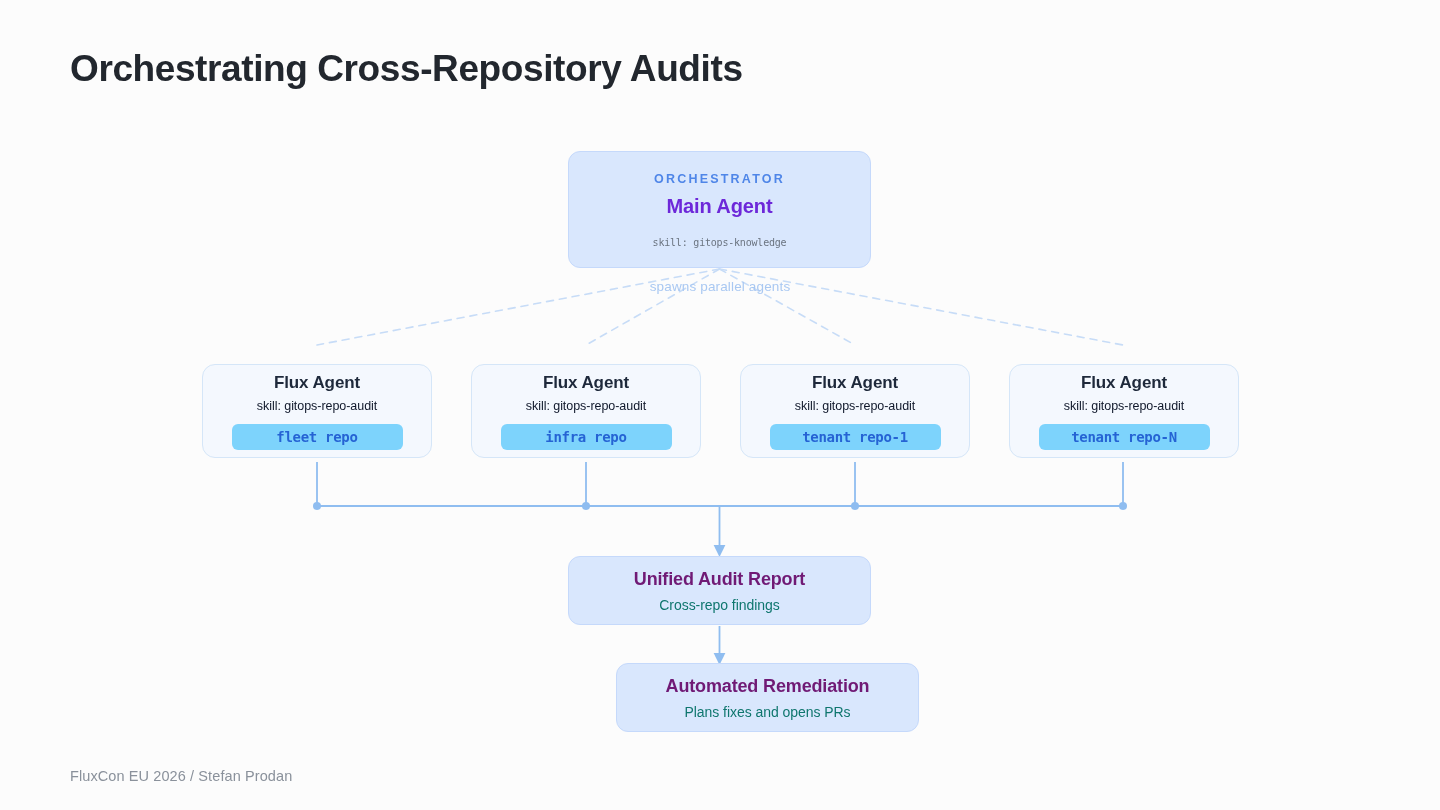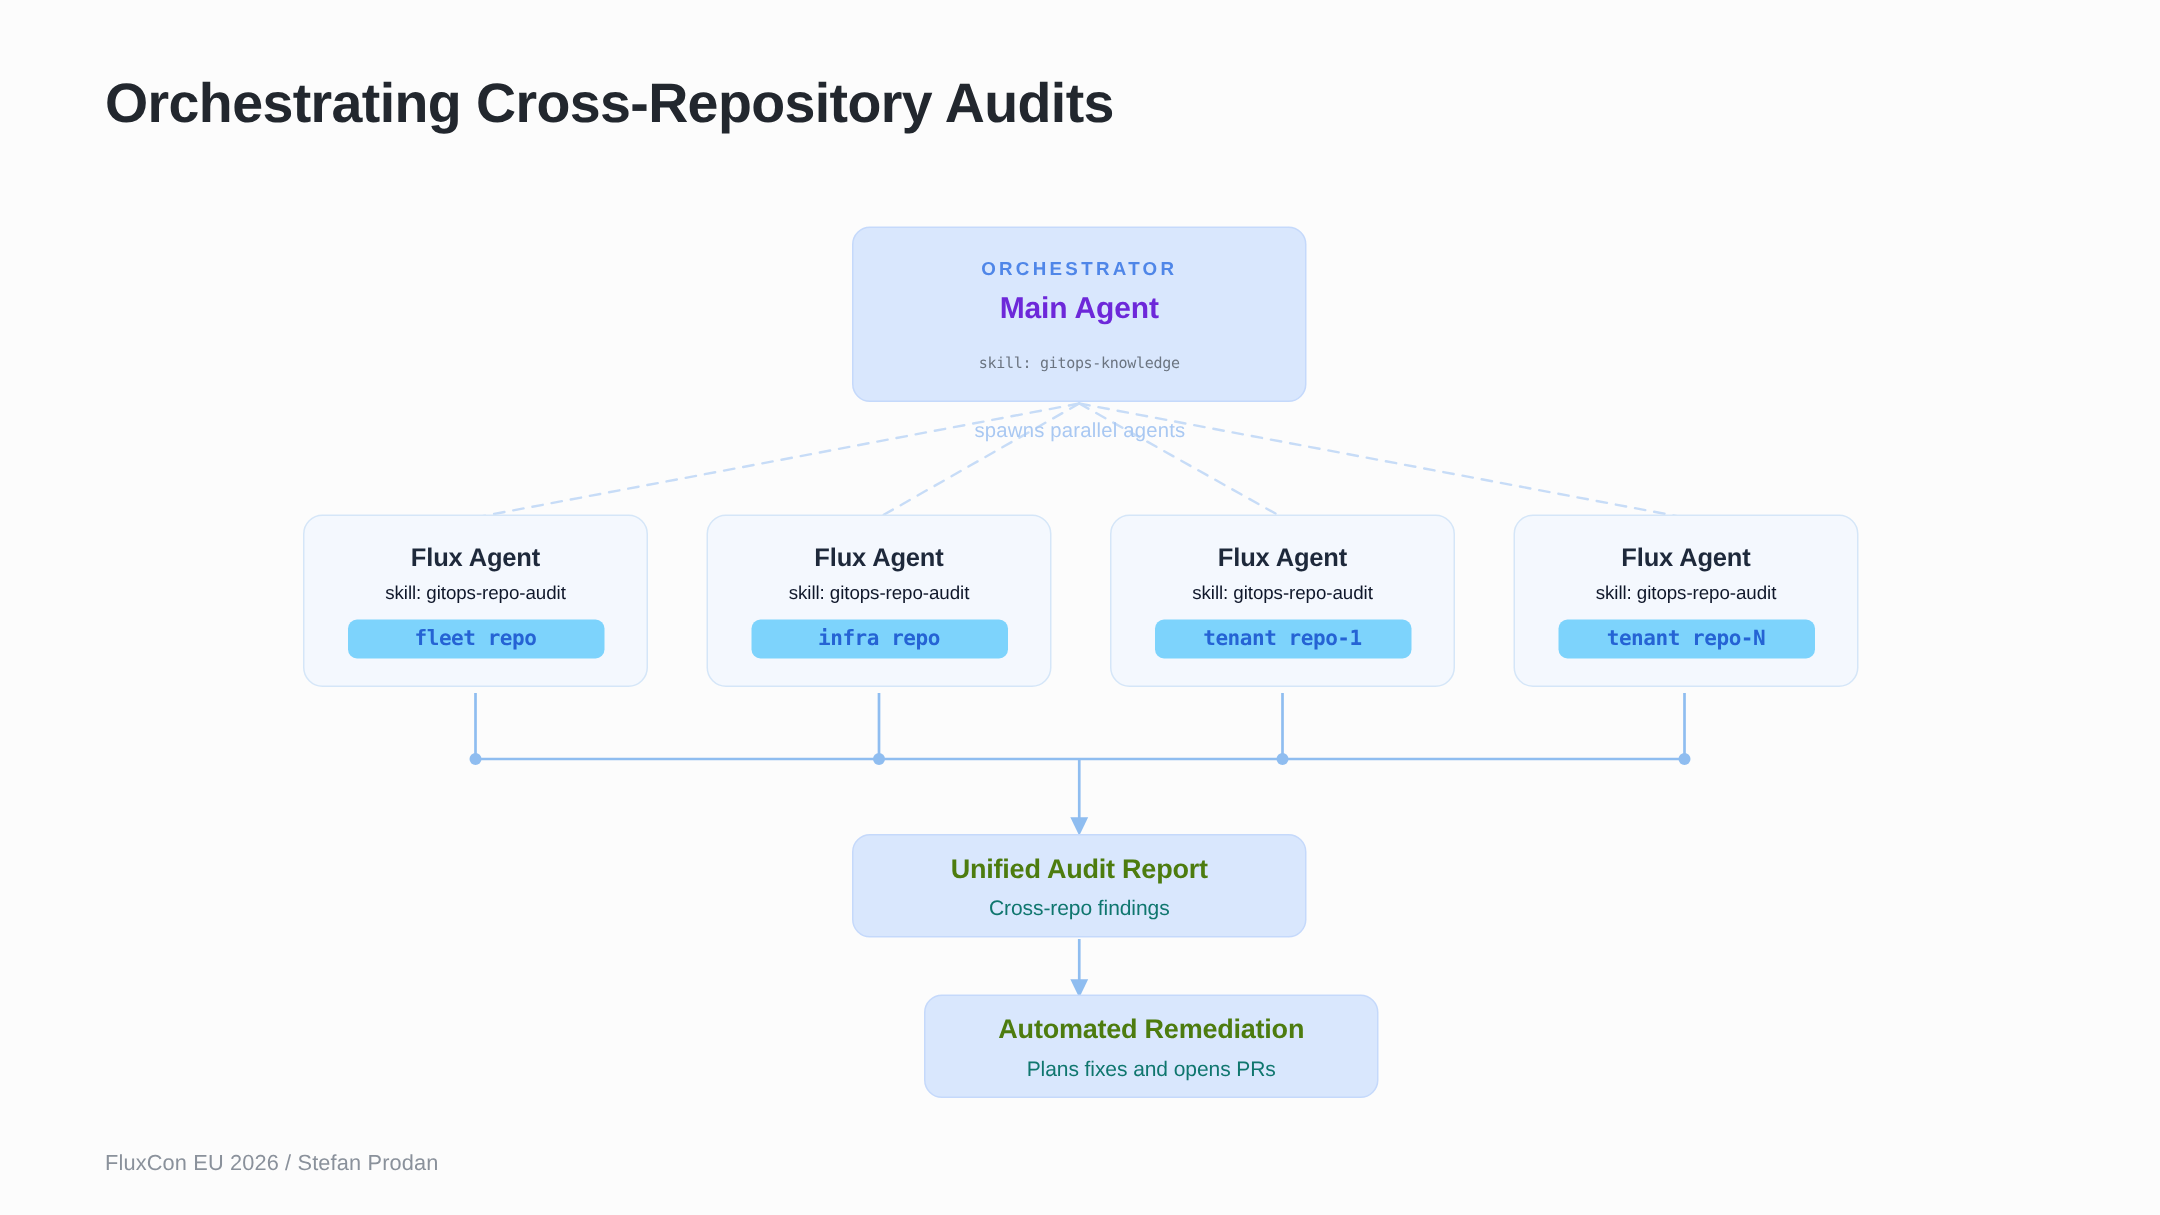--- a/index.html
+++ b/index.html
@@ -107,23 +107,23 @@
     width: 1440px;
     text-align: center;
     font-size: 13.5px;
     font-weight: 400;
     color: #a9c8f2;
     letter-spacing: 0.15px;
   }
 
   
   .node-agent {
-    top: 343px;
+    top: 364px;
     width: 230px;
-    height: 115px;
+    height: 94px;
     background: #f4f8fe;
     border: 1px solid #d5e6f8;
     border-radius: 13px;
   }
   .agent-1 { left: 202px; }
   .agent-2 { left: 471px; }
   .agent-3 { left: 740px; }
   .agent-4 { left: 1009px; }
 
   .agent-title {
@@ -165,21 +165,21 @@
     height: 69px;
   }
   .node-remediation {
     top: 663px;
     height: 69px;
     margin-left: 48px;
   }
   .result-title {
     font-size: 18px;
     font-weight: 700;
-    color: #4d7c0f;
+    color: #701a75;
     letter-spacing: -0.15px;
     margin-bottom: 7px;
   }
   .result-sub {
     font-size: 14px;
     font-weight: 400;
     color: #0f766e;
     letter-spacing: -0.05px;
   }
 </style>

